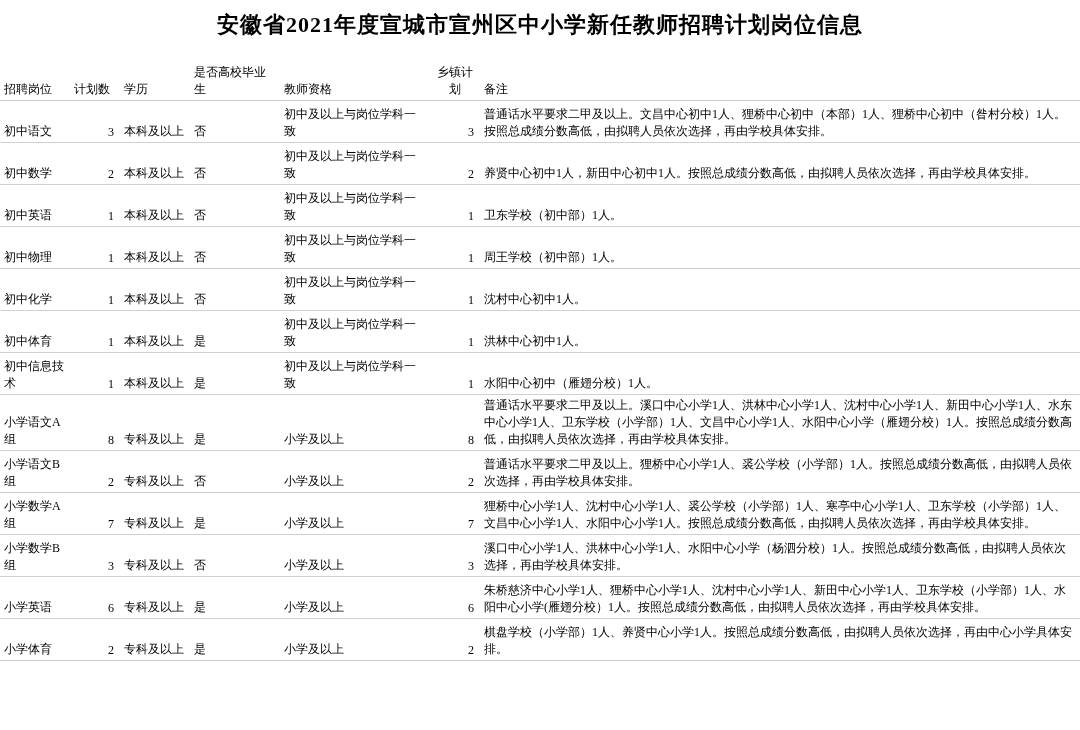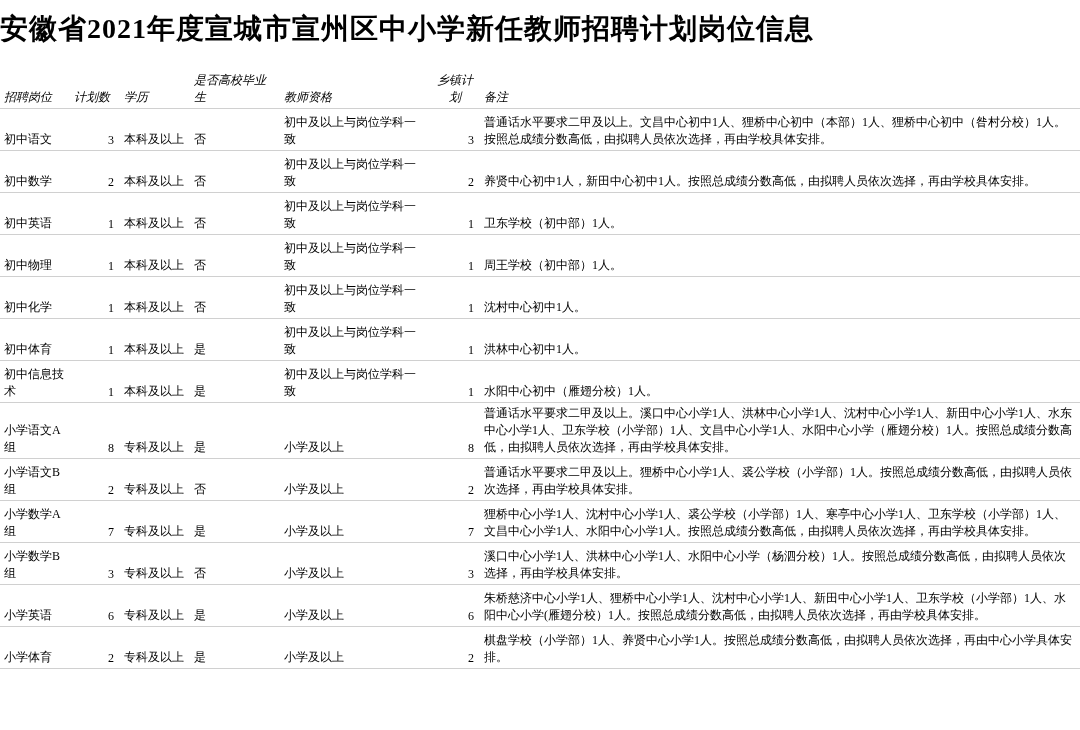--- a/index.html
+++ b/index.html
@@ -1,20 +1,20 @@
 <!DOCTYPE html>
 <html><head>
   <meta charset="utf-8">
   <style>
     * { margin: 0; padding: 0; box-sizing: border-box; }
     body { font-family: "SimSun", "Microsoft YaHei", serif; font-size: 12px; background: #fff; color: #000; width: 1080px; }
-    .title { font-size: 28px; font-weight: bold; text-align: left; padding: 10px 0 6px; letter-spacing: 1px; }
+    .title { font-size: 22px; font-weight: bold; text-align: center; padding: 10px 0 6px; letter-spacing: 1px; }
     table { border-collapse: collapse; width: 100%; table-layout: fixed; }
     th, td { text-align: left; vertical-align: bottom; padding: 2px 4px; border-bottom: 1px solid #d0d0d0; font-weight: normal; }
-    th { height: 54px; font-style: italic; }
+    th { height: 54px; }
     td { font-size: 12px; }
     .col-pos   { width: 70px; }
     .col-plan  { width: 50px; text-align: left; }
     .col-edu   { width: 70px; }
     .col-grad  { width: 90px; }
     .col-cert  { width: 150px; }
     .col-town  { width: 50px; text-align: center; }
     .col-note  { width: auto; }
     tr.data td { height: 42px; }
     .num { text-align: right; padding-right: 6px; }

